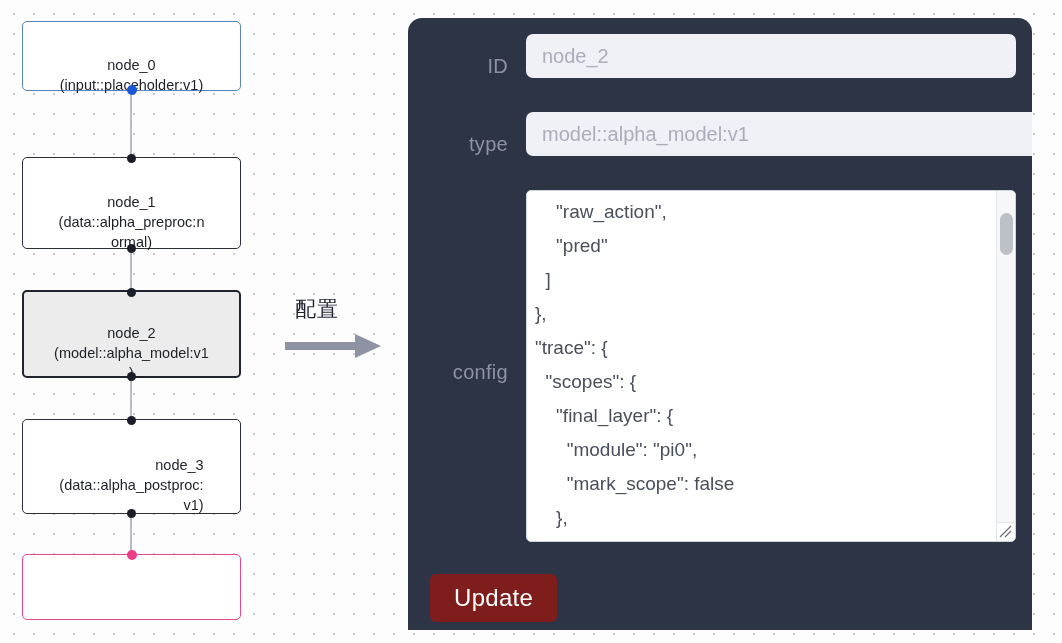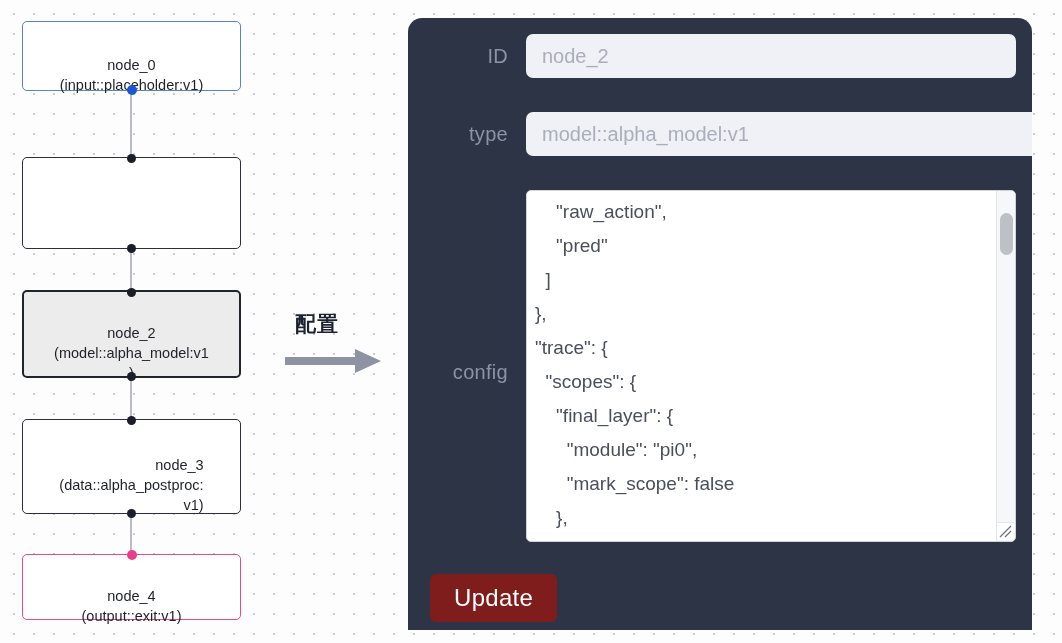--- a/index.html
+++ b/index.html
@@ -43,38 +43,38 @@
   .handle.top{top:-4.5px;}
   .handle.bot{bottom:-4.5px;}
   .handle.blue{background:#1a56d6;width:10px;height:10px;margin-left:-5px;bottom:-5px;}
   .handle.pink{background:#ea3d8c;width:10px;height:10px;margin-left:-5px;top:-5px;}
 
   .edge{
     position:absolute;width:2px;background:#b9bcc4;left:131px;margin-left:-1px;
   }
 
   
-  #arrow-group{position:absolute;left:285px;top:310px;width:110px;height:70px;font-weight:bold;}
+  #arrow-group{position:absolute;left:285px;top:295px;width:110px;height:70px;}
   #arrow-label{
     position:absolute;left:10px;top:0px;
     font-size:21px;color:#1d2230;letter-spacing:1px;
     font-family:"DejaVu Sans","Liberation Sans",sans-serif;
   }
   #arrow-shape{position:absolute;left:0px;top:37px;}
 
   
   #panel{
     position:absolute;left:408px;top:18px;width:624px;height:612px;
     background:#2d3445;
     border-top-left-radius:14px;border-top-right-radius:14px;
     box-sizing:border-box;
     padding:0;
     overflow:hidden;
   }
-  .field-row{position:absolute;display:flex;align-items:center;}
+  .field-row{position:absolute;display:flex;align-items:flex-end;}
   .field-label{
     color:#8d93a3;font-size:20px;text-align:right;
     width:96px;padding-right:18px;box-sizing:border-box;
     letter-spacing:.3px;
   }
   .field-input{
     background:#eff1f6;border:none;border-radius:7px;
     color:#a9aeba;font-size:20px;
     padding:10px 16px;box-sizing:border-box;
     outline:none;
@@ -137,20 +137,23 @@
   <div class="edge" style="top:377px;height:42px;"></div>
   <div class="edge" style="top:513px;height:41px;"></div>
 
   <div class="node n-input" style="left:22px;top:21px;width:219px;height:70px;">
     <span class="lbl">node_0
 (input::placeholder:v1)</span>
     <span class="handle bot blue"></span>
   </div>
 
   <div class="node" style="left:22px;top:157px;width:219px;height:92px;">
+    <span class="lbl">node_1
+(data::alpha_preproc:n
+ormal)</span>
     <span class="handle top"></span>
     <span class="handle bot"></span>
   </div>
 
   <div class="node n-selected" style="left:22px;top:290px;width:219px;height:88px;">
     <span class="lbl">node_2
 (model::alpha_model:v1
 )</span>
     <span class="handle top"></span>
     <span class="handle bot"></span>
@@ -158,22 +161,20 @@
 
   <div class="node" style="left:22px;top:419px;width:219px;height:95px;text-align:right;">
     <span class="lbl">node_3
 (data::alpha_postproc:
 v1)</span>
     <span class="handle top"></span>
     <span class="handle bot"></span>
   </div>
 
   <div class="node n-output" style="left:22px;top:554px;width:219px;height:66px;">
-    <span class="lbl">node_4
-(output::exit:v1)</span>
     <span class="handle top pink"></span>
   </div>
 
   <div id="arrow-group">
     <div id="arrow-label">配置</div>
     <div id="arrow-shape">
       <svg width="98" height="28" viewBox="0 0 98 28" xmlns="http://www.w3.org/2000/svg">
         <path d="M0 10 L70 10 L70 2 L96 14 L70 26 L70 18 L0 18 Z" fill="#8d93a3"></path>
       </svg>
     </div>

